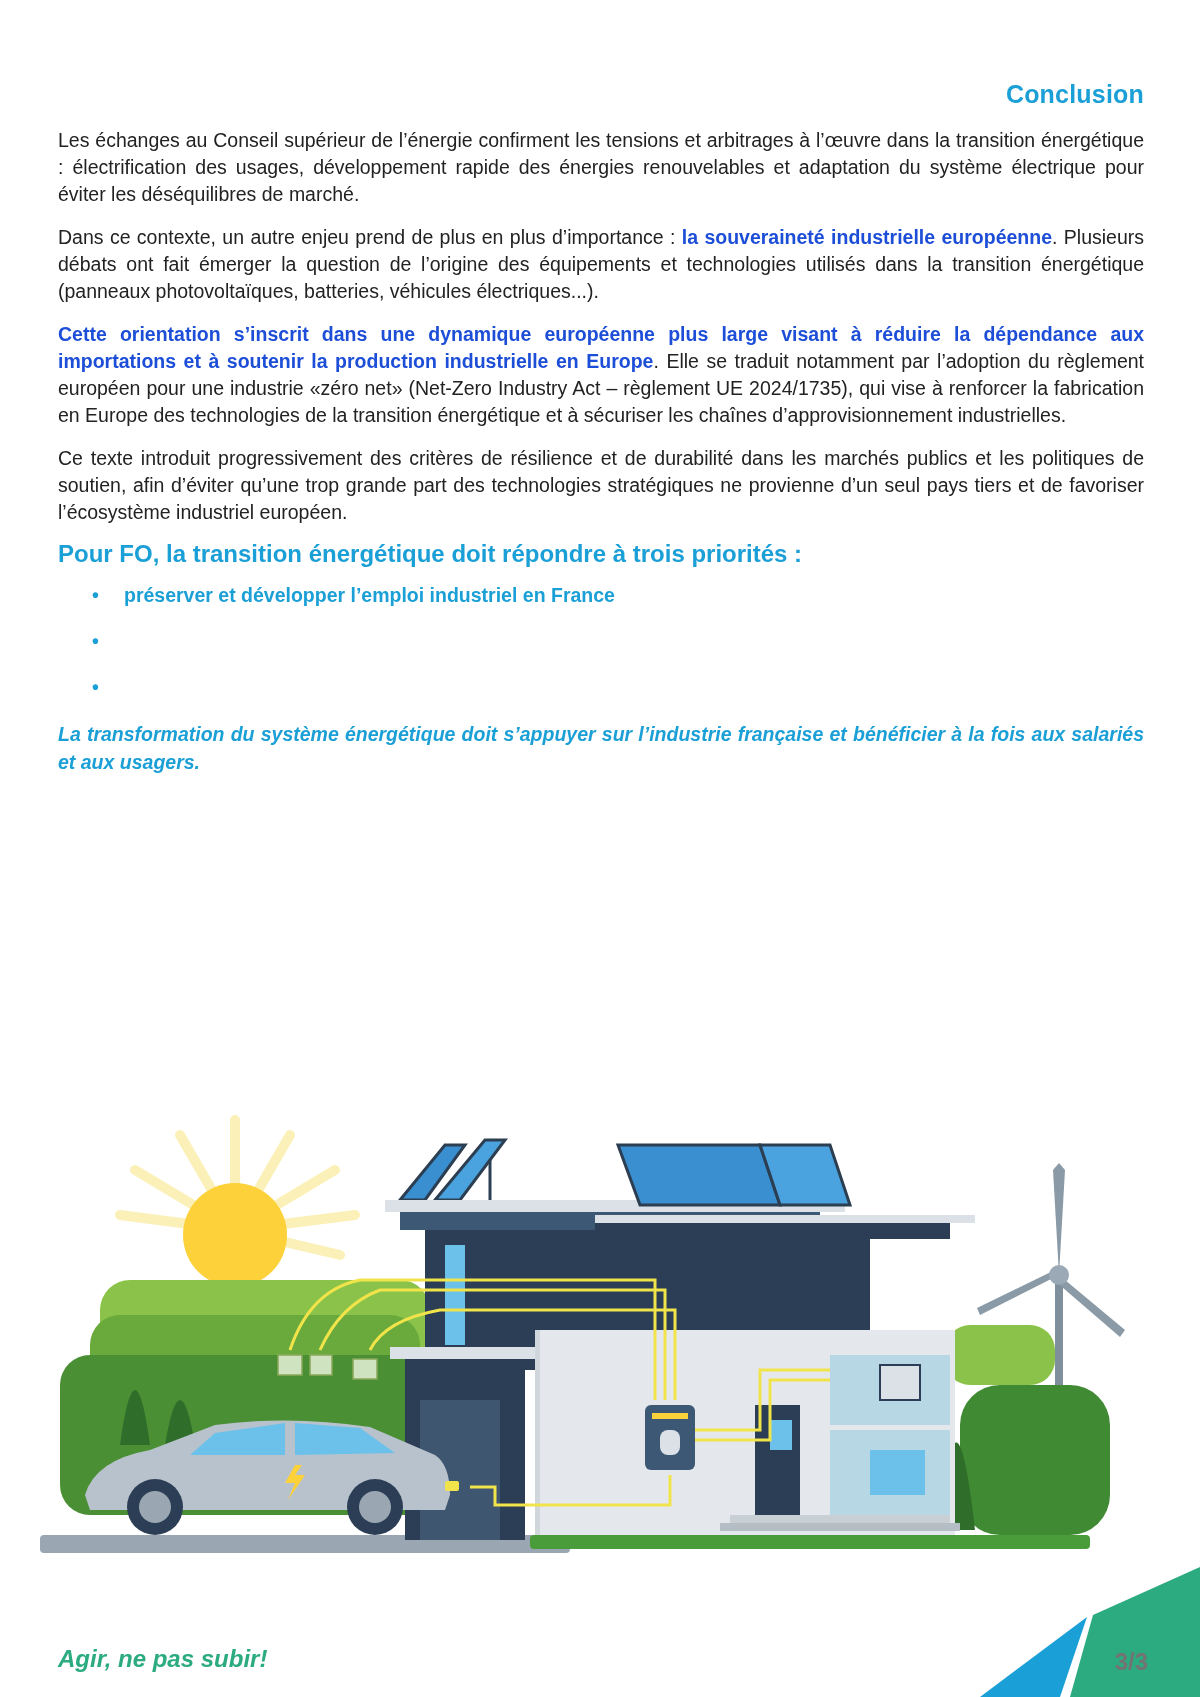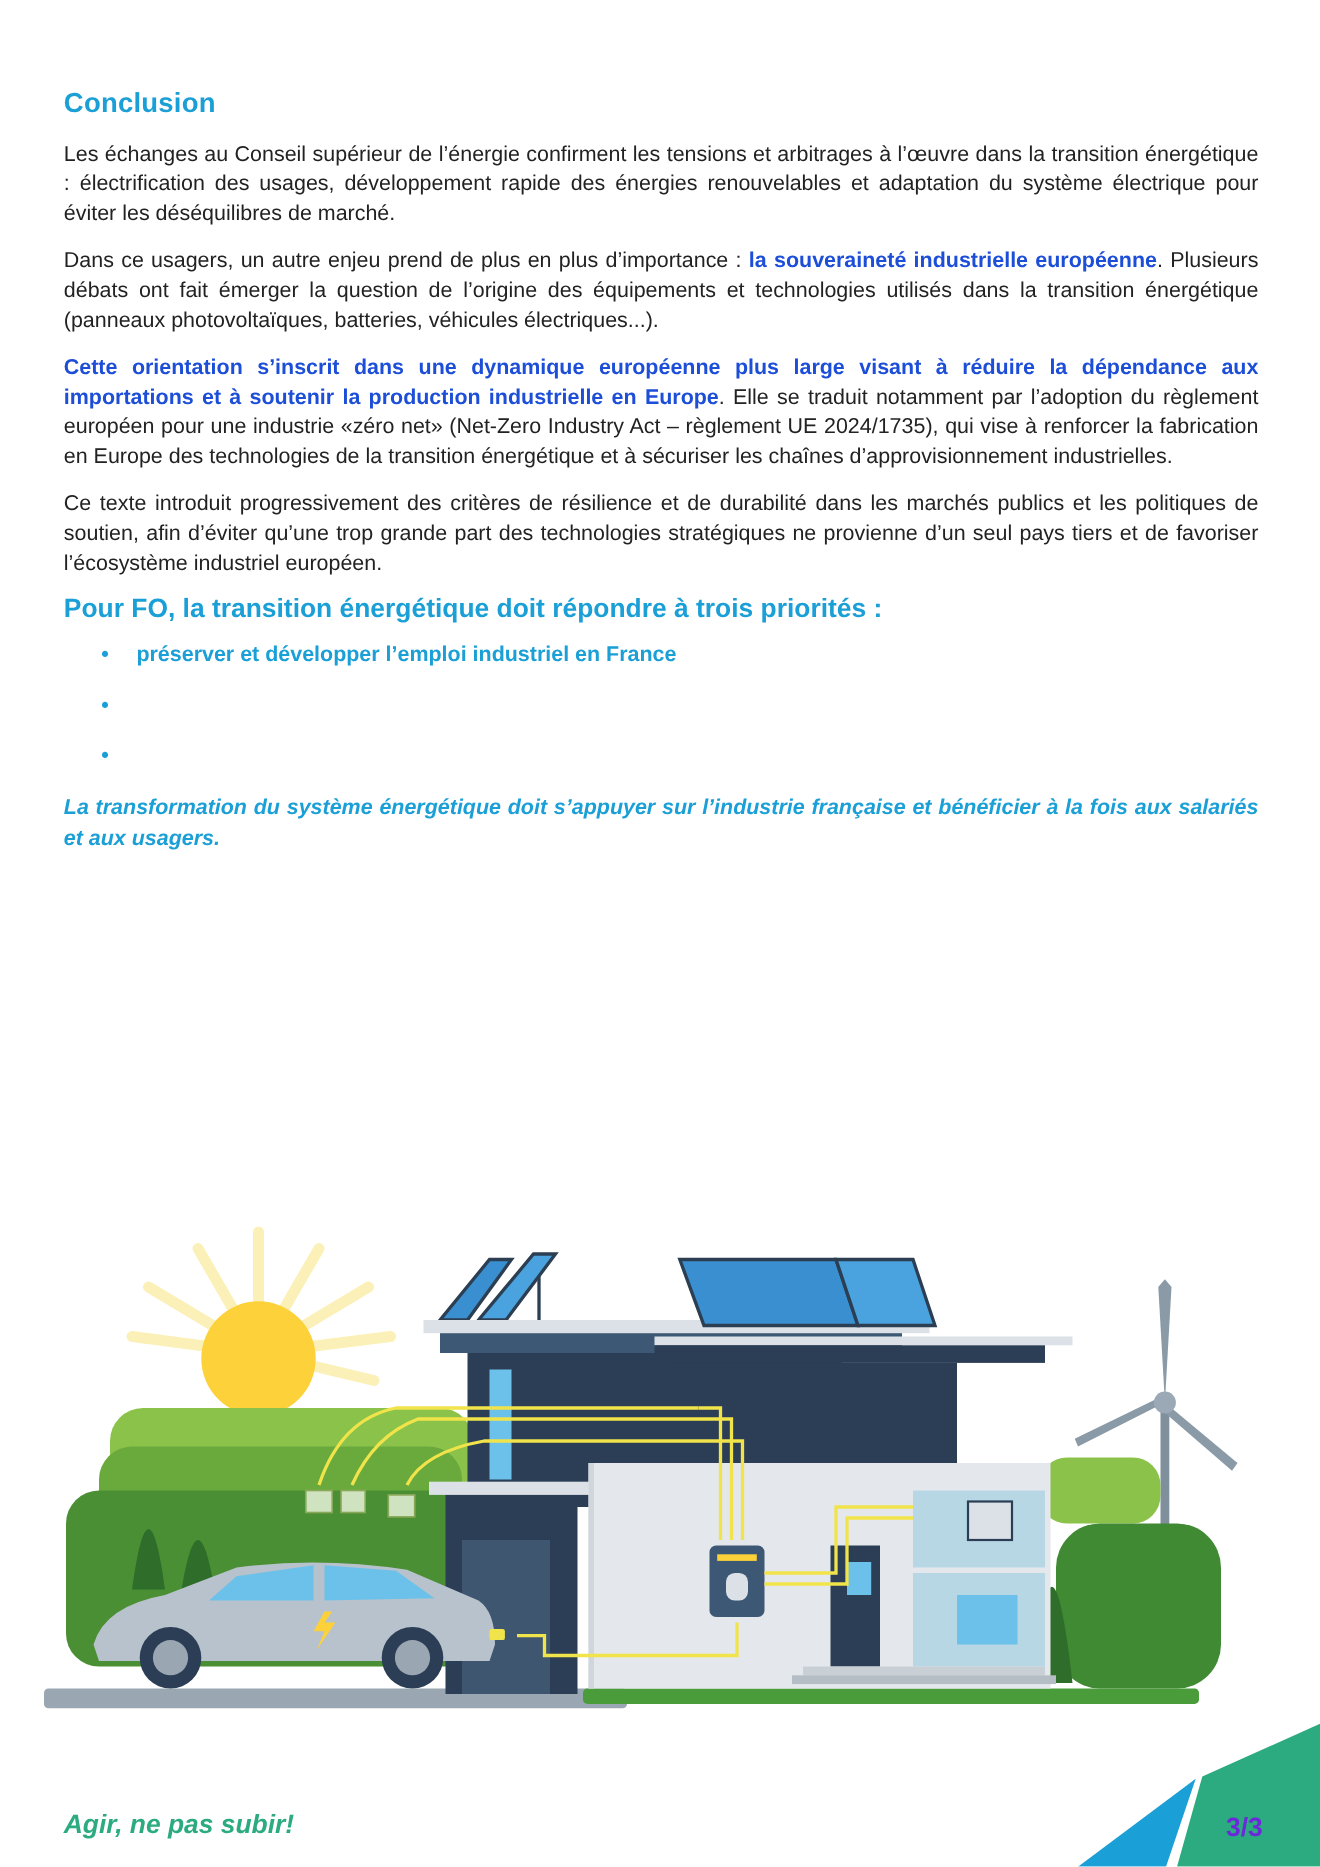--- a/index.html
+++ b/index.html
@@ -1,44 +1,44 @@
 <!DOCTYPE html>
 <html><head>
 <meta charset="utf-8">
 <style>
   * { box-sizing: border-box; margin: 0; padding: 0; }
   html, body { width: 1200px; height: 1697px; background: #ffffff; overflow: hidden; }
   body { position: relative; font-family: "Liberation Sans", "DejaVu Sans", sans-serif; color: #1f1f1f; }
 
   .content { position: absolute; left: 58px; top: 80px; width: 1086px; }
-  .title { color: #1a9fd6; font-size: 25px; font-weight: bold; margin-bottom: 18px; letter-spacing: 0.2px; }
+  .title { color: #1a9fd6; font-size: 25px; font-weight: bold; margin-bottom: 18px; letter-spacing: 0.2px; text-align: right; }
   p.body { font-size: 19.5px; line-height: 27px; text-align: justify; margin-bottom: 16px; color: #222; }
   p.body b { font-weight: bold; color: #1d4ed8; }
   .fo-lead { color: #1a9fd6; font-weight: bold; font-size: 24px; margin-top: -2px; margin-bottom: 14px; }
   ul.prio { list-style: none; margin-left: 34px; margin-bottom: 18px; }
   ul.prio li { color: #1a9fd6; font-weight: bold; font-size: 19.5px; line-height: 27px; margin-bottom: 19px; display: flex; }
   ul.prio li .bullet { width: 32px; flex: none; }
   .fo-close { color: #1a9fd6; font-weight: bold; font-size: 19.5px; line-height: 28px; text-align: justify; font-style: italic; }
 
   .illustration { position: absolute; left: 40px; top: 1115px; width: 1120px; height: 450px; }
 
   .footer-slogan { position: absolute; left: 58px; top: 1645px; color: #2bab7f; font-size: 24px; font-weight: bold; font-style: italic; text-align: right; }
   .corner { position: absolute; right: 0; bottom: 0; width: 220px; height: 130px; }
-  .page-num { position: absolute; right: 52px; top: 1648px; color: #6d28d9; font-size: 24px; font-weight: bold; }
+  .page-num { position: absolute; right: 52px; top: 1648px; color: #737373; font-size: 24px; font-weight: bold; }
 </style>
 </head>
 <body>
 
 <div class="content">
   <h1 class="title">Conclusion</h1>
 
   <p class="body">Les échanges au Conseil supérieur de l’énergie confirment les tensions et arbitrages à l’œuvre dans la transition énergétique : électrification des usages, développement rapide des énergies renouvelables et adaptation du système électrique pour éviter les déséquilibres de marché.</p>
 
   <p class="body">
-    <span>Dans ce usagers, un autre enjeu prend de plus en plus d’importance : </span><b>la souveraineté industrielle européenne</b><span>. Plusieurs débats ont fait émerger la question de l’origine des équipements et technologies utilisés dans la transition énergétique (panneaux photovoltaïques, batteries, véhicules électriques...).</span>
+    <span>Dans ce contexte, un autre enjeu prend de plus en plus d’importance : </span><b>la souveraineté industrielle européenne</b><span>. Plusieurs débats ont fait émerger la question de l’origine des équipements et technologies utilisés dans la transition énergétique (panneaux photovoltaïques, batteries, véhicules électriques...).</span>
   </p>
 
   <p class="body">
     <b>Cette orientation s’inscrit dans une dynamique européenne plus large visant à réduire la dépendance aux importations et à soutenir la production industrielle en Europe</b><span>. Elle se traduit notamment par l’adoption du règlement européen pour une industrie «zéro net» (Net-Zero Industry Act – règlement UE 2024/1735), qui vise à renforcer la fabrication en Europe des technologies de la transition énergétique et à sécuriser les chaînes d’approvisionnement industrielles.</span>
   </p>
 
   <p class="body">Ce texte introduit progressivement des critères de résilience et de durabilité dans les marchés publics et les politiques de soutien, afin d’éviter qu’une trop grande part des technologies stratégiques ne provienne d’un seul pays tiers et de favoriser l’écosystème industriel européen.</p>
 
   <div class="fo-lead">Pour FO, la transition énergétique doit répondre à trois priorités :</div>
 

